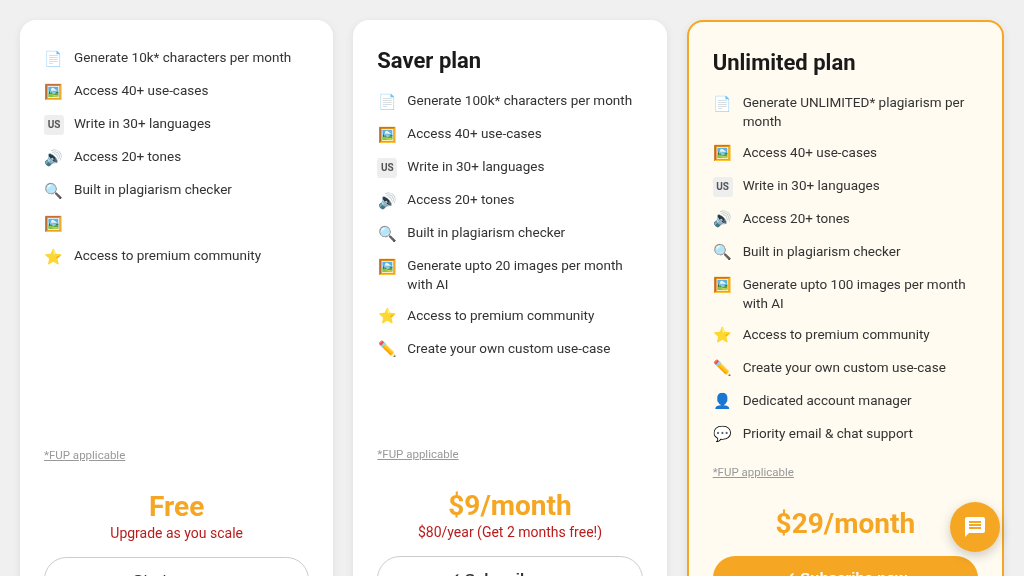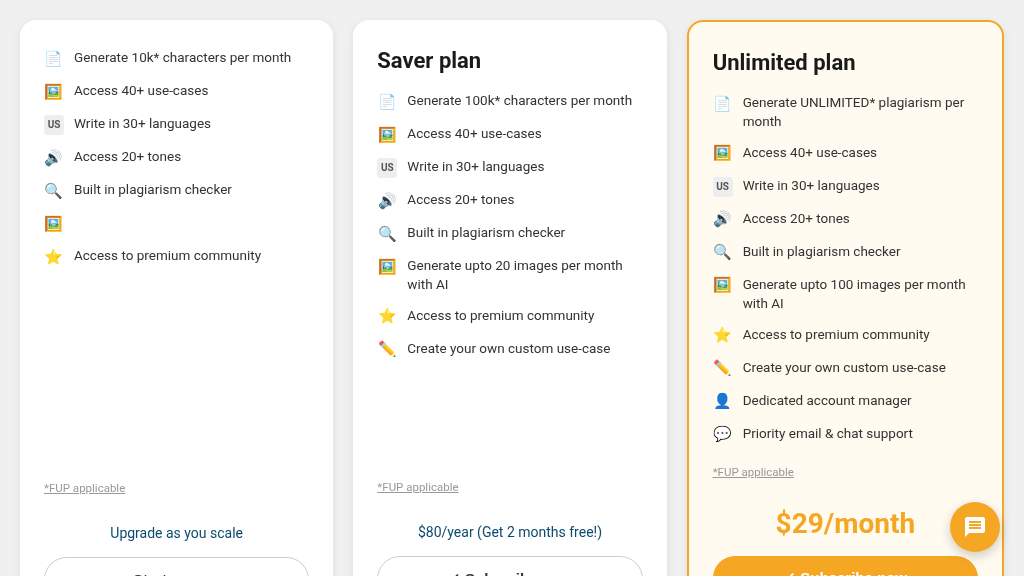--- a/index.html
+++ b/index.html
@@ -72,21 +72,21 @@
       text-align: center;
       margin-top: 12px;
     }
     .price-main {
       font-size: 28px;
       font-weight: 700;
       color: #f5a623;
     }
     .price-label {
       font-size: 14px;
-      color: #0c4a6e;
+      color: #b91c1c;
       margin-top: 2px;
     }
     .action-btn {
       width: 100%;
       padding: 13px;
       border-radius: 50px;
       font-size: 15px;
       font-weight: 600;
       cursor: pointer;
       margin-top: 16px;
@@ -160,20 +160,21 @@
         <li>
           <span class="feature-icon">🖼️</span>
         </li>
         <li>
           <span class="feature-icon">⭐</span>
           <span>Access to premium community</span>
         </li>
       </ul>
       <div class="fup-note">*FUP applicable</div>
       <div class="price-section">
+        <div class="price-main">Free</div>
         <div class="price-label">Upgrade as you scale</div>
         <button class="action-btn btn-outline">Start now →</button>
       </div>
     </div>
     <div class="plan-card">
       <div class="plan-title">Saver plan</div>
       <ul class="feature-list">
         <li>
           <span class="feature-icon">📄</span>
           <span>Generate 100k* characters per month</span>
@@ -202,20 +203,21 @@
           <span class="feature-icon">⭐</span>
           <span>Access to premium community</span>
         </li>
         <li>
           <span class="feature-icon">✏️</span>
           <span>Create your own custom use-case</span>
         </li>
       </ul>
       <div class="fup-note">*FUP applicable</div>
       <div class="price-section">
+        <div class="price-main">$9/month</div>
         <div class="price-label">$80/year (Get 2 months free!)</div>
         <button class="action-btn btn-outline-orange">✓ Subscribe now</button>
       </div>
     </div>
     <div class="plan-card highlighted">
       <div class="plan-title">Unlimited plan</div>
       <ul class="feature-list">
         <li>
           <span class="feature-icon">📄</span>
           <span>Generate UNLIMITED* plagiarism per month</span>

